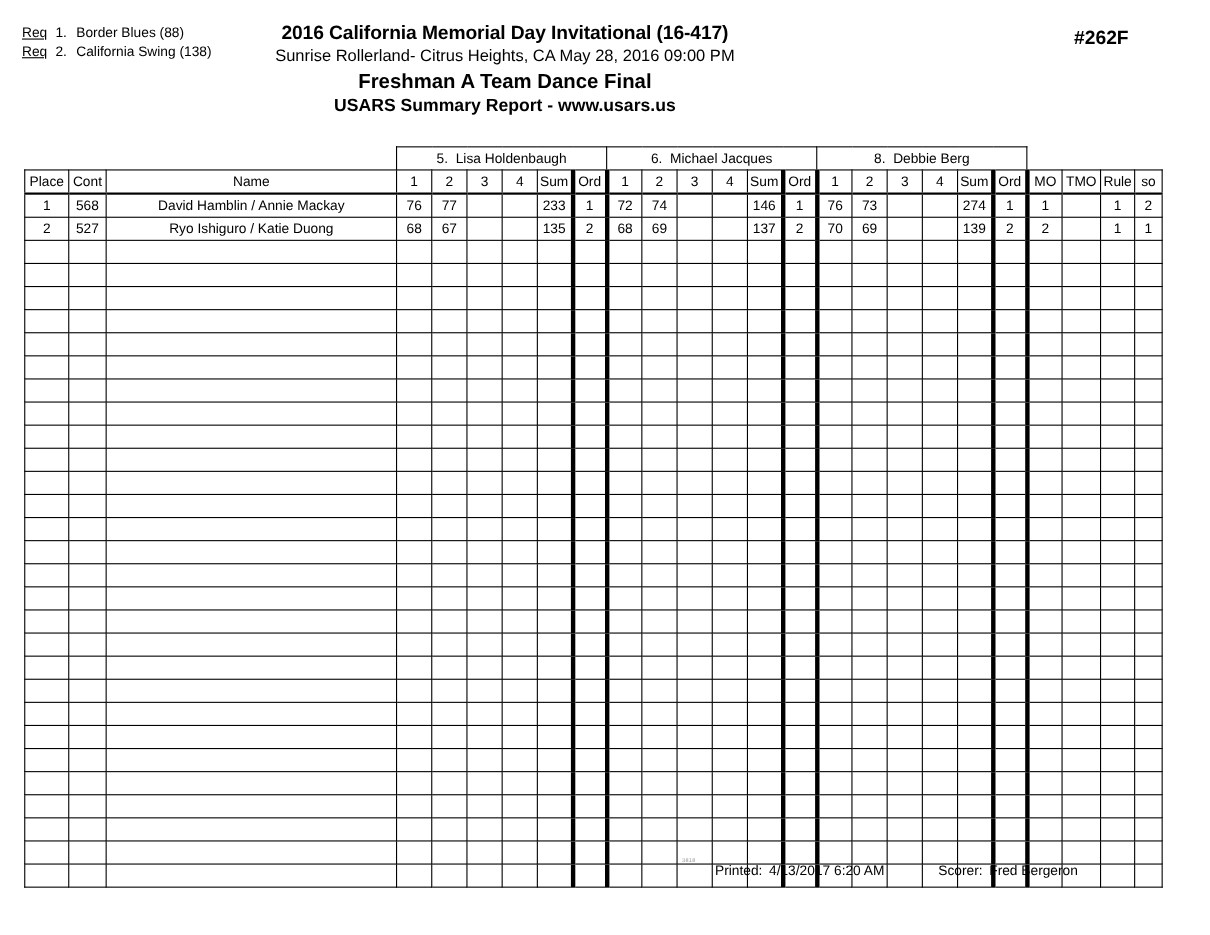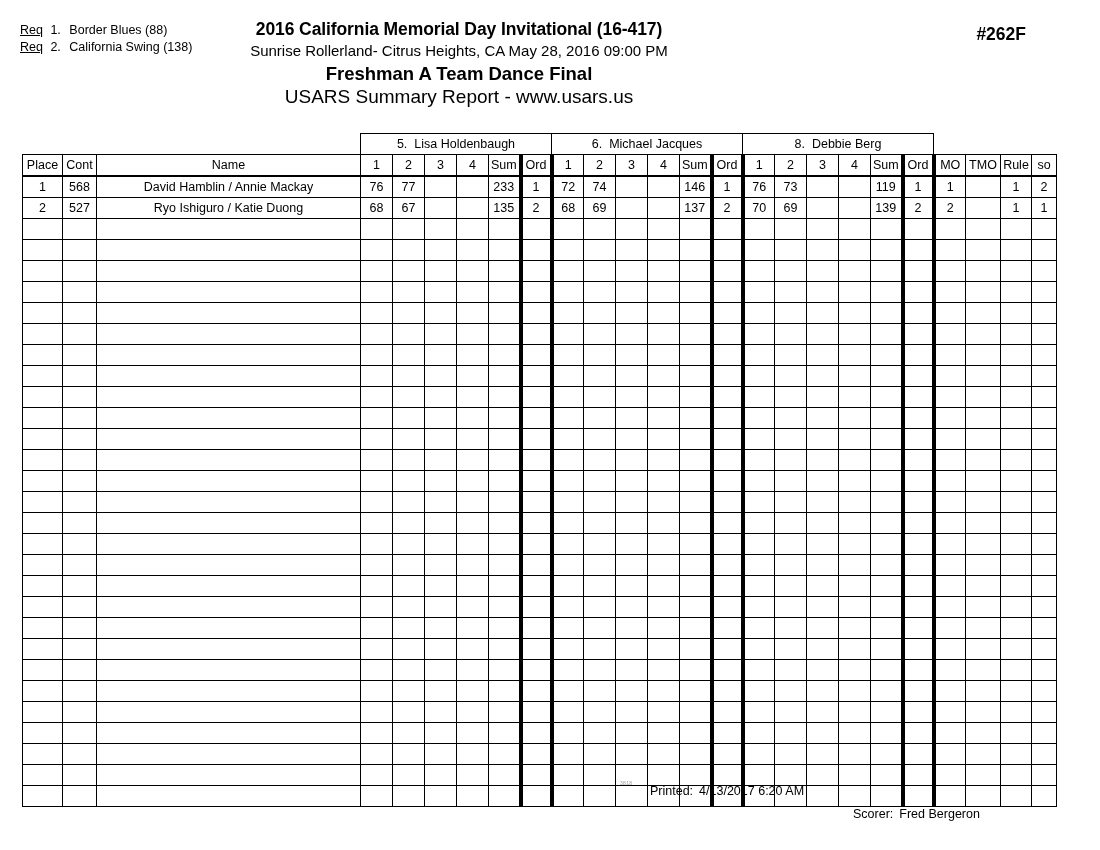--- a/index.html
+++ b/index.html
@@ -47,22 +47,23 @@
   #venue-line {
     font-size: 15px;
     line-height: 21px;
   }
   #division-title {
     font-size: 18.5px;
     font-weight: bold;
     line-height: 25px;
   }
   #report-line {
-    font-size: 19px;
+    font-size: 16px;
     line-height: 22px;
+    font-weight: bold;
   }
 
   #event-code {
     position: absolute;
     right: 74px;
     top: 24px;
     font-size: 17.5px;
     font-weight: bold;
   }
 
@@ -157,21 +158,20 @@
     top: 784px;
     font-size: 12.5px;
     white-space: nowrap;
   }
   #scorer-text {
     position: absolute;
     left: 853px;
     top: 784px;
     font-size: 12.5px;
     white-space: nowrap;
-    margin-top: 23px;
   }
   .sp { display: inline-block; width: 6px; }
 </style>
 </head>
 <body>
 
 <div id="req-block">
   <span class="req-line">
     <span class="req-label">Req</span>
     <span class="req-num">1.</span>
@@ -271,21 +271,21 @@
         <td class="score">72</td>
         <td class="score">74</td>
         <td class="score"></td>
         <td class="score"></td>
         <td class="score">146</td>
         <td class="ord sep-left sep-right">1</td>
         <td class="score">76</td>
         <td class="score">73</td>
         <td class="score"></td>
         <td class="score"></td>
-        <td class="score">119</td>
+        <td class="score">274</td>
         <td class="ord sep-left sep-right">1</td>
         <td class="tail">1</td>
         <td class="tail"></td>
         <td class="tail">1</td>
         <td class="tail">2</td>
       </tr>
       <tr class="data-row">
         <td>2</td>
         <td>527</td>
         <td class="name-cell">Ryo Ishiguro / Katie Duong</td>

